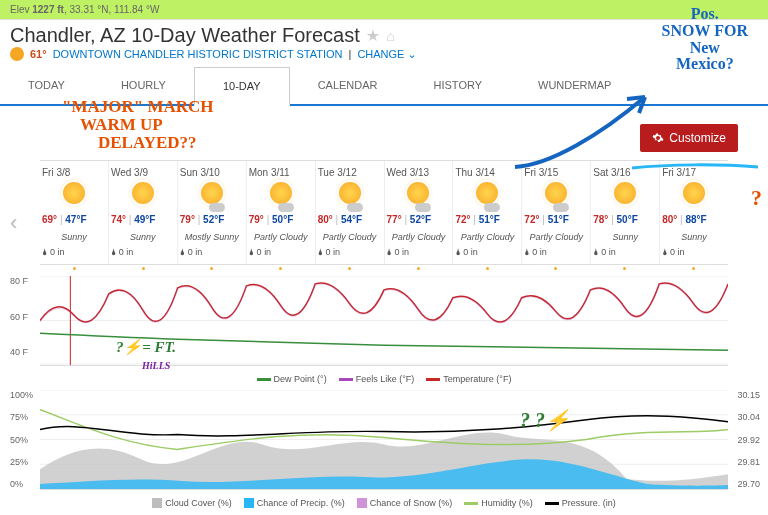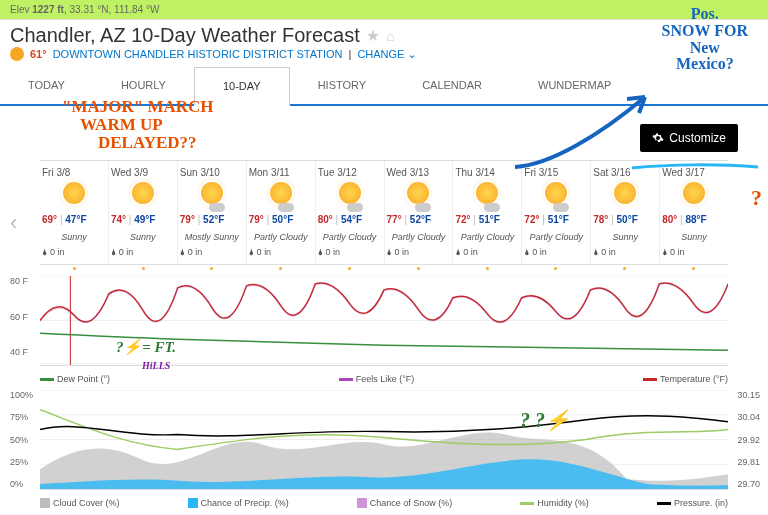--- a/index.html
+++ b/index.html
@@ -11,42 +11,42 @@
   .home-ic { color: #ccc; font-size: 14px; }
   .sub-row { padding: 0 10px 6px; display: flex; align-items: center; gap: 6px; font-size: 11px; }
   .sun-ic { width: 14px; height: 14px; border-radius: 50%; background: #f5a623; display: inline-block; }
   .temp-cur { color: #cc4b1d; font-weight: bold; }
   .station { color: #0077cc; }
   .change { color: #0077cc; }
   .tabs { display: flex; border-bottom: 2px solid #1976d2; }
   .tab { flex: 0 0 auto; padding: 12px 28px; font-size: 11px; color: #666; cursor: pointer; position: relative; }
   .tab.active { border: 1px solid #ccc; border-bottom: 2px solid #fff; margin-bottom: -2px; background: #fff; color: #333; }
   .controls { display: flex; justify-content: flex-end; padding: 18px 30px 8px; }
-  .btn-customize { background: #000000; color: #fff; border: none; padding: 7px 12px; font-size: 12px; cursor: pointer; display: flex; align-items: center; gap: 5px; border-radius: 2px; }
+  .btn-customize { background: #b91c1c; color: #fff; border: none; padding: 7px 12px; font-size: 12px; cursor: pointer; display: flex; align-items: center; gap: 5px; border-radius: 2px; }
   .gear { width: 12px; height: 12px; display: inline-block; }
   .forecast-wrap { position: relative; padding: 0 40px; }
   .nav-arrow { position: absolute; top: 50px; font-size: 22px; color: #bbb; cursor: pointer; }
   .nav-left { left: 10px; }
   .days { display: flex; border-top: 1px solid #ddd; border-bottom: 1px solid #ddd; }
   .day { flex: 1; padding: 6px 2px; border-right: 1px solid #eee; font-size: 10px; }
   .day:last-child { border-right: none; }
   .day-label { color: #555; margin-bottom: 3px; font-size:10px;}
   .day-icon { width: 30px; height: 30px; margin: 2px auto; position: relative; }
   .sun-body { width: 22px; height: 22px; border-radius: 50%; background: radial-gradient(circle,#ffd54f,#f9a825); margin: 4px auto 0; box-shadow: 0 0 0 2px #fff, 0 0 4px #f9a825; }
   .cloud-bit { width: 16px; height: 9px; background: #ccc; border-radius: 8px; position: absolute; bottom: 0; right: 2px; }
   .hi { color: #c62828; font-weight: bold; }
   .lo { color: #0d47a1; font-weight: bold; }
   .sep { color: #bbb; }
   .cond { color: #555; font-size: 9px; margin-top: 2px; height: 20px; display: flex; align-items: center; justify-content: center; font-style: italic; }
   .precip { color: #555; font-size: 9px; }
   .charts { padding: 4px 40px; }
   .chart { position: relative; height: 90px; border-bottom: 1px solid #ddd; margin-bottom: 2px; }
   .chart svg { width: 100%; height: 100%; }
   .ylab { position: absolute; left: -30px; font-size: 9px; color: #666; }
-  .legend { display: flex; justify-content: space-between; gap: 12px; font-size: 9px; color: #555; padding: 2px 40px; }
+  .legend { display: flex; justify-content: center; gap: 12px; font-size: 9px; color: #555; padding: 2px 40px; }
   .legend-item { display: flex; align-items: center; gap: 3px; }
   .swatch { width: 14px; height: 3px; }
   .swatch.sq { width: 10px; height: 10px; }
   .anno { position: absolute; font-family: "Comic Sans MS", cursive; font-weight: bold; pointer-events: none; }
   .orange-anno { color: #e65100; font-size: 17px; line-height: 1.05; }
   .blue-anno { color: #1565c0; font-size: 16px; line-height: 1.05; text-align: center; }
   .green-anno { color: #2e7d32; font-size: 15px; font-style: italic;}
   .purple-anno { color: #7b1fa2; font-size: 10px; font-weight: bold;}
   .container { position: relative; width: 768px; }
   .chart2 { height: 100px; }
@@ -78,22 +78,22 @@
   <span class="change">
     <span>CHANGE</span>
     <span> ⌄</span>
   </span>
 </div>
 
 <div class="tabs" id="tabs">
       <div class="tab">TODAY</div>
       <div class="tab">HOURLY</div>
       <div class="tab active">10-DAY</div>
+      <div class="tab">CALENDAR</div>
       <div class="tab">HISTORY</div>
-      <div class="tab">CALENDAR</div>
       <div class="tab">WUNDERMAP</div>
     </div>
 
 <div class="controls">
   <button class="btn-customize">
     <svg class="gear" viewBox="0 0 24 24" fill="#fff">
           <path d="M12 8a4 4 0 100 8 4 4 0 000-8zm9 4a7 7 0 01-.1 1.2l2 1.6-2 3.4-2.4-1a7 7 0 01-2 .1l-.4 2.6h-4l-.4-2.6a7 7 0 01-2-1.1l-2.4 1-2-3.4 2-1.6A7 7 0 013 12a7 7 0 01.1-1.2l-2-1.6 2-3.4 2.4 1a7 7 0 012-1.1L8 3h4l.4 2.6a7 7 0 012 1.1l2.4-1 2 3.4-2 1.6A7 7 0 0121 12z"></path>
         </svg>
     <span>Customize</span>
   </button>
@@ -183,21 +183,21 @@
         <div class="day">
           <div class="day-label">Sat 3/16</div>
     <div class="day-icon">
             <div class="sun-body"></div>
           </div>
     <div><span class="hi">78°</span> <span class="sep">|</span> <span class="lo">50°F</span></div>
     <div class="cond">Sunny</div>
     <div class="precip">🌢 0 in</div>
         </div>
         <div class="day">
-          <div class="day-label">Wed 3/17</div>
+          <div class="day-label">Fri 3/17</div>
     <div class="day-icon">
             <div class="sun-body"></div>
           </div>
     <div><span class="hi">80°</span> <span class="sep">|</span> <span class="lo">88°F</span></div>
     <div class="cond">Sunny</div>
     <div class="precip">🌢 0 in</div>
         </div>
       </div>
   <div class="mini-dots" id="dots">
         <span></span>

